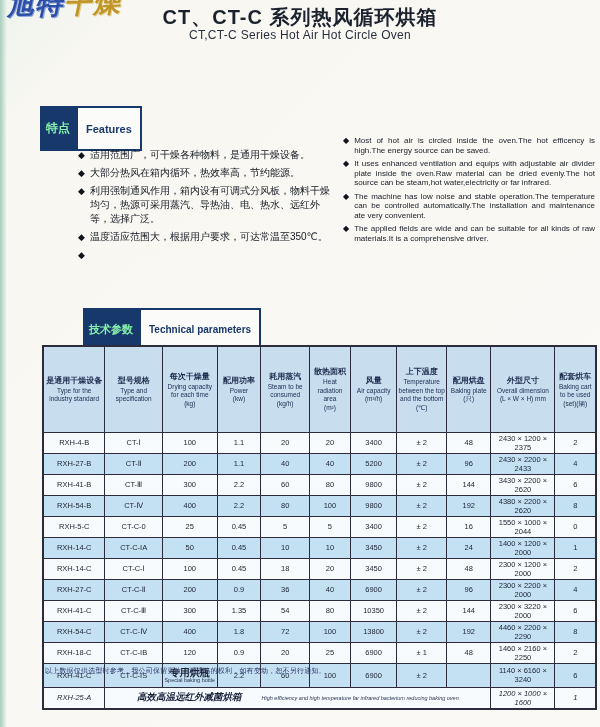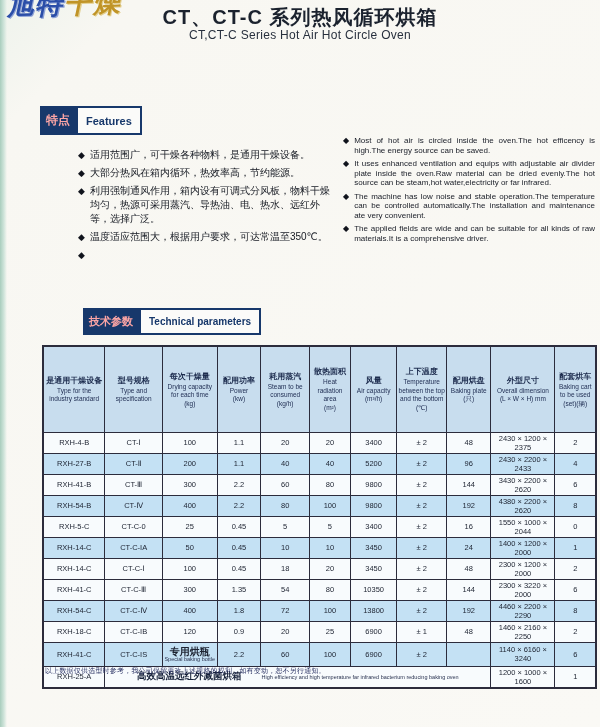--- a/index.html
+++ b/index.html
@@ -27,22 +27,22 @@
     position:absolute; left:0; right:0; top:4px; text-align:center;
     font-size:20px; font-weight:bold; color:#1b222e; letter-spacing:1px;
   }
   .title-en {
     position:absolute; left:0; right:0; top:28px; text-align:center;
     font-size:12px; color:#28303e; letter-spacing:0.3px;
   }
   
   .badge { position:absolute; display:flex; align-items:stretch; }
   .badge .b-zh {
-    background:#17386b; color:#fca5a5; font-weight:bold;
-    display:flex; align-items:center; padding:6px 6px;
+    background:#17386b; color:#86efac; font-weight:bold;
+    display:flex; align-items:center; padding:14px 6px;
   }
   .badge .b-en {
     background:#fbfbf9; color:#17386b; font-weight:bold;
     border:2px solid #17386b; display:flex; align-items:center; padding:2px 8px;
   }
   .badge-features { left:40px; top:106px; }
   .badge-features .b-zh { font-size:12px; }
   .badge-features .b-en { font-size:11px; }
   .badge-tech { left:40px; top:308px;margin-left:43px; }
   .badge-tech .b-zh { font-size:11px; }
@@ -66,21 +66,21 @@
     overflow:hidden; padding:1px 1px;
   }
   .tech-table thead th { background:#c8ddee; height:86px; font-weight:normal; }
   .h-zh { font-size:8px; font-weight:bold; color:#1d2c4e; line-height:11px; margin-bottom:1px; }
   .h-en { font-size:6.5px; color:#223055; line-height:8.5px; }
   .tech-table tbody td { background:#f8fbfd; font-size:7.5px; color:#1c2230; height:17px; line-height:9px; }
   .tech-table tbody tr.alt td { background:#c4e1f4; }
   .tech-table tbody tr.row-tall td { height:24px; }
   .cell-sub { font-size:5.5px; line-height:6px; color:#2a3350; }
   .cell-main-bold { font-size:10px; font-weight:bold; }
-  .row-merged td { background:#f8fbfd; height:22px; }
+  .row-merged td { background:#f8fbfd; height:22px;font-style:italic; }
   .m-zh { font-size:9.5px; font-weight:bold; color:#152038; margin-right:20px; }
   .m-en { font-size:5.5px; color:#2a3350; }
   
   .tech-table col:nth-child(1){width:11.2%}
   .tech-table col:nth-child(2){width:10.4%}
   .tech-table col:nth-child(3){width:9.9%}
   .tech-table col:nth-child(4){width:7.9%}
   .tech-table col:nth-child(5){width:8.8%}
   .tech-table col:nth-child(6){width:7.4%}
   .tech-table col:nth-child(7){width:8.4%}
@@ -312,20 +312,33 @@
           <td>CT-C-Ⅰ</td>
           <td>100</td>
           <td>0.45</td>
           <td>18</td>
           <td>20</td>
           <td>3450</td>
           <td>± 2</td>
           <td>48</td>
           <td>2300 × 1200 × 2000</td>
           <td>2</td>
+        </tr>
+        <tr class="alt">
+          <td>RXH-27-C</td>
+          <td>CT-C-Ⅱ</td>
+          <td>200</td>
+          <td>0.9</td>
+          <td>36</td>
+          <td>40</td>
+          <td>6900</td>
+          <td>± 2</td>
+          <td>96</td>
+          <td>2300 × 2200 × 2000</td>
+          <td>4</td>
         </tr>
         <tr>
           <td>RXH-41-C</td>
           <td>CT-C-Ⅲ</td>
           <td>300</td>
           <td>1.35</td>
           <td>54</td>
           <td>80</td>
           <td>10350</td>
           <td>± 2</td>

